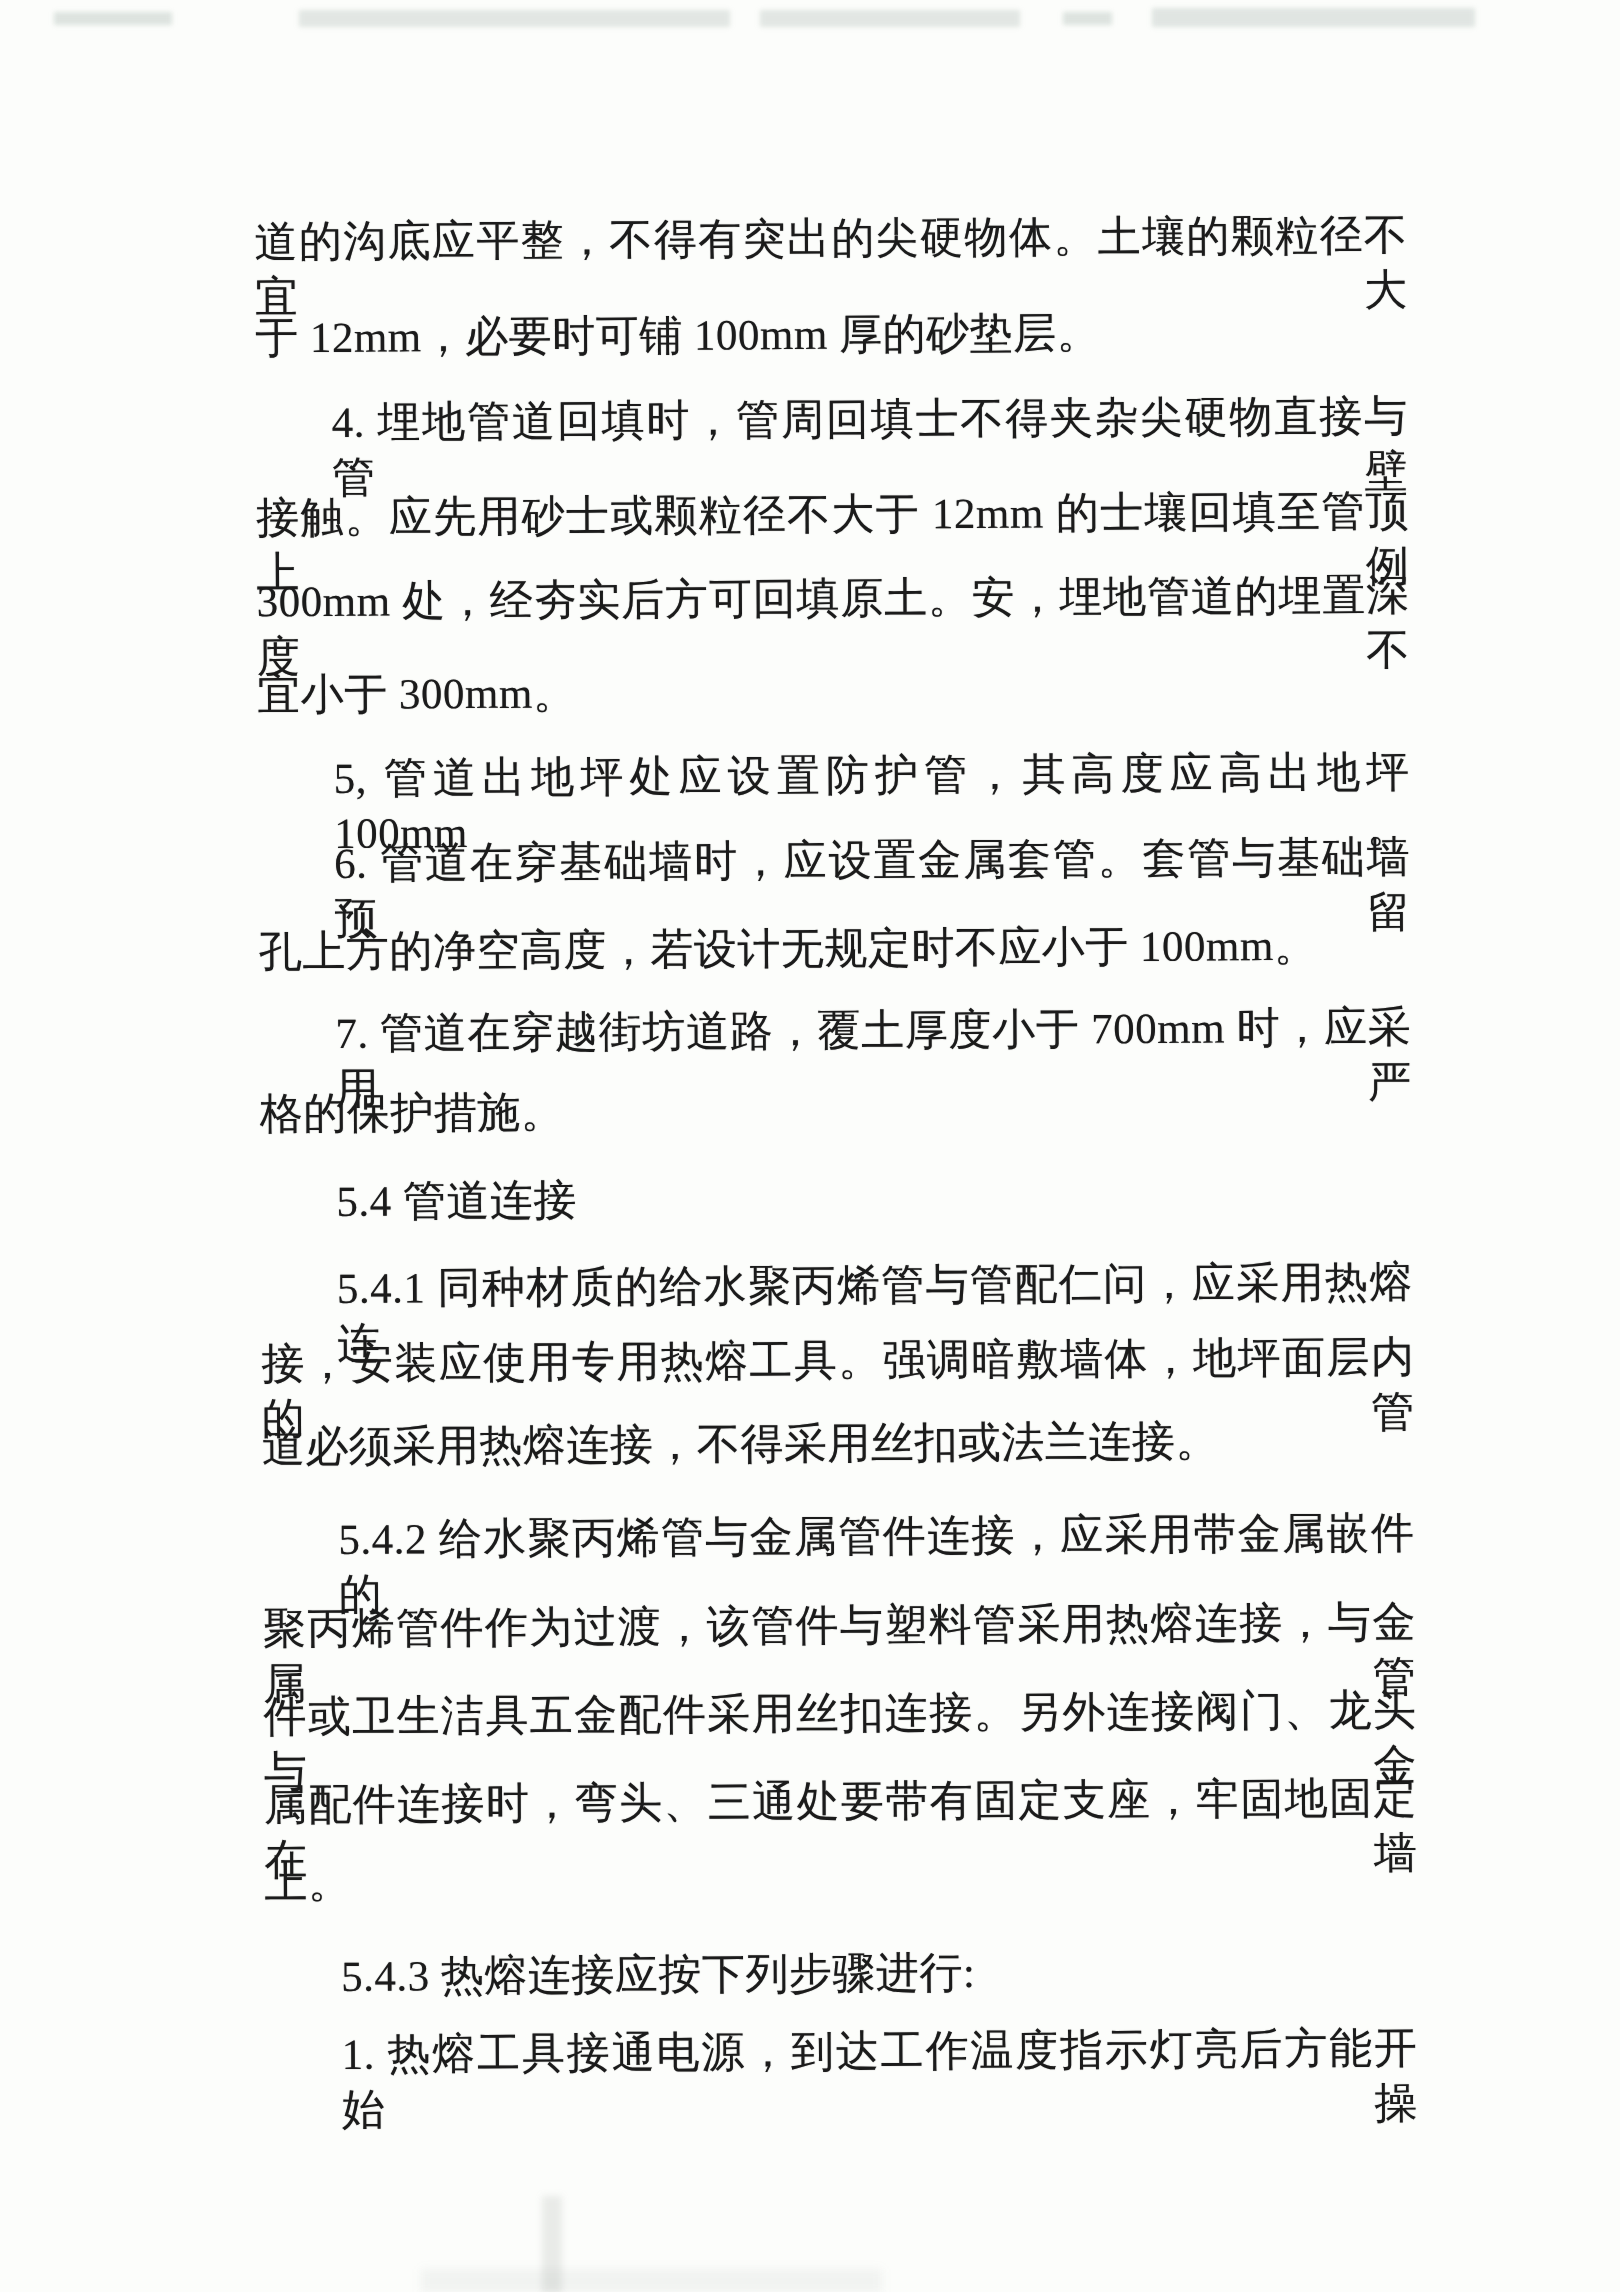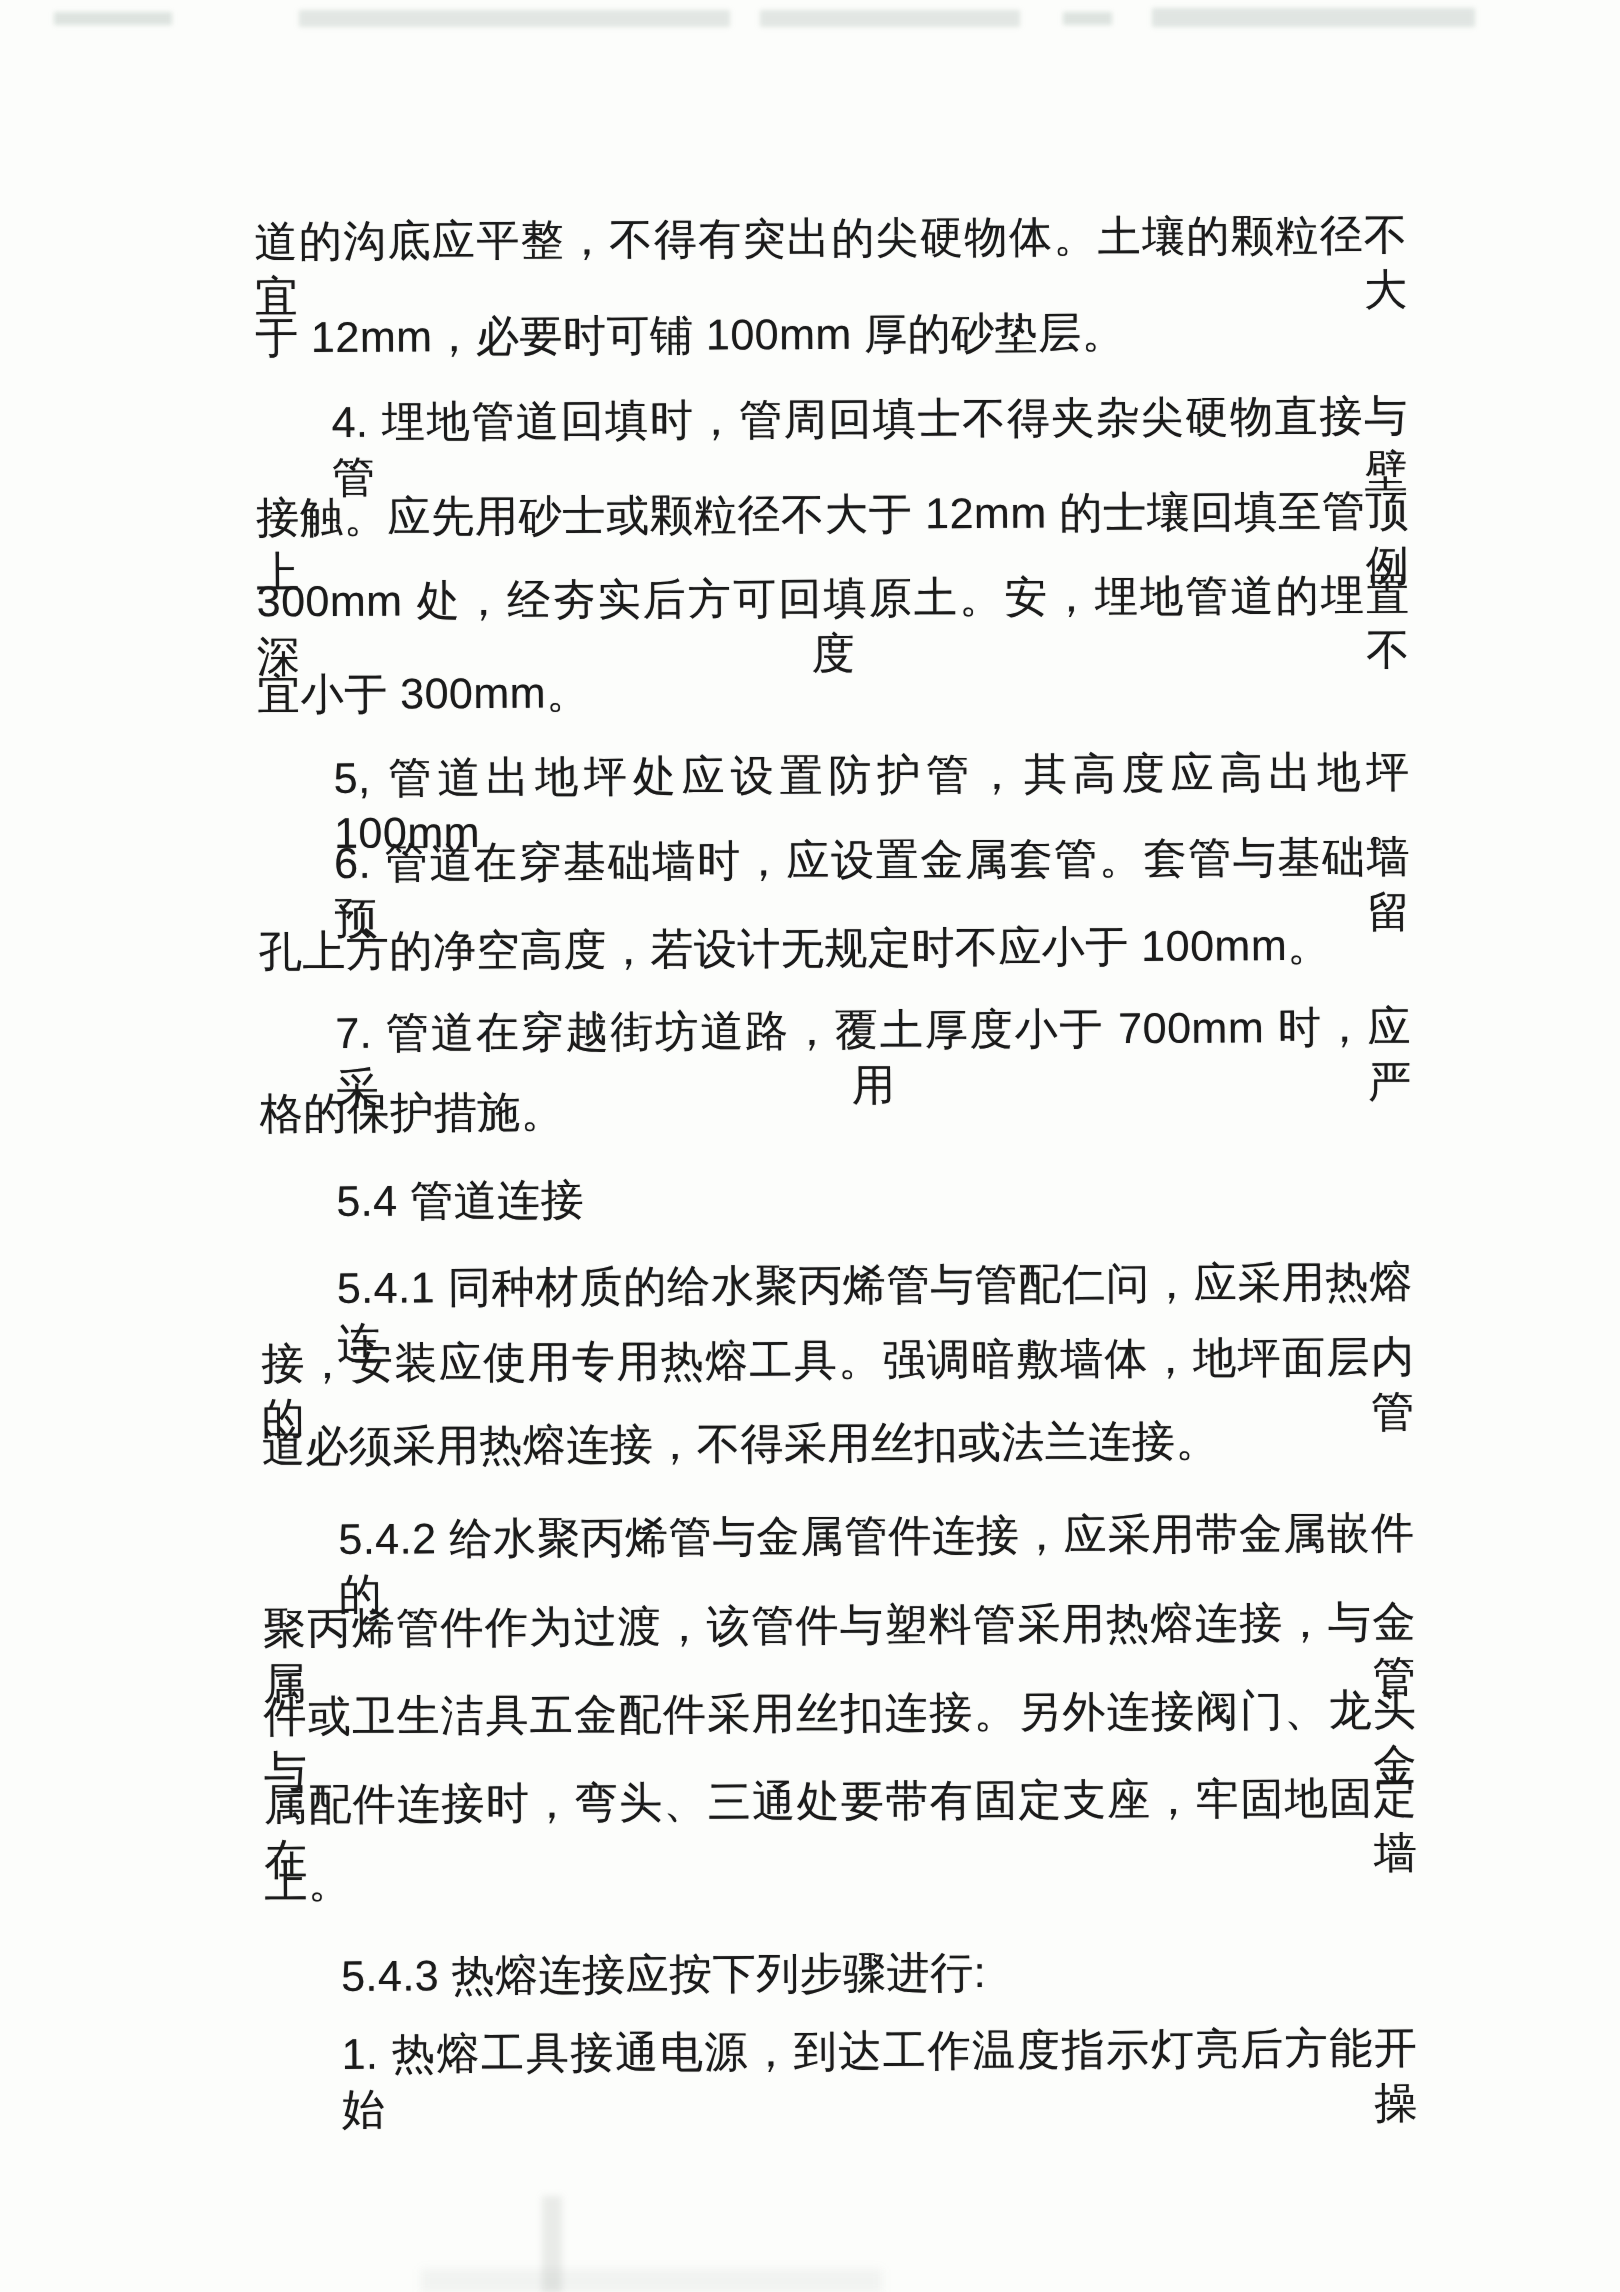--- a/index.html
+++ b/index.html
@@ -6,21 +6,21 @@
     margin: 0;
     padding: 0;
     background: #ffffff;
   }
   .page {
     position: relative;
     width: 1620px;
     height: 2293px;
     background: #fcfdfb;
     overflow: hidden;
-    font-family: Liberation Sans, sans-serif;
+    font-family: Liberation Serif, serif;
   }
   
   .text-layer {
     position: absolute;
     inset: 0;
     transform: rotate(-0.35deg);
     transform-origin: 50% 50%;
   }
   .line {
     position: absolute;

